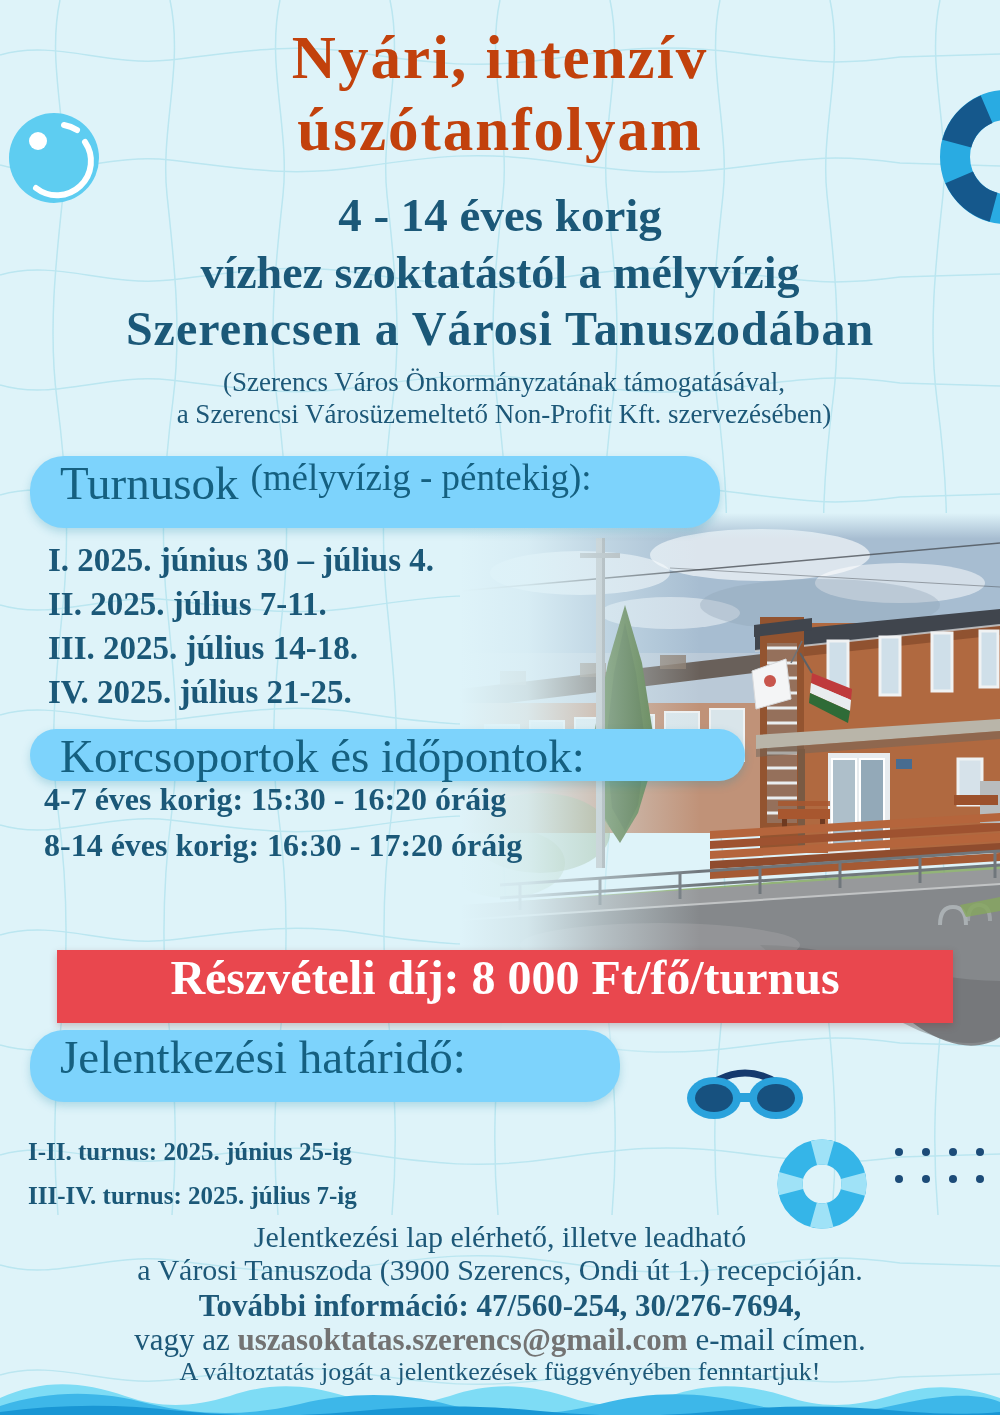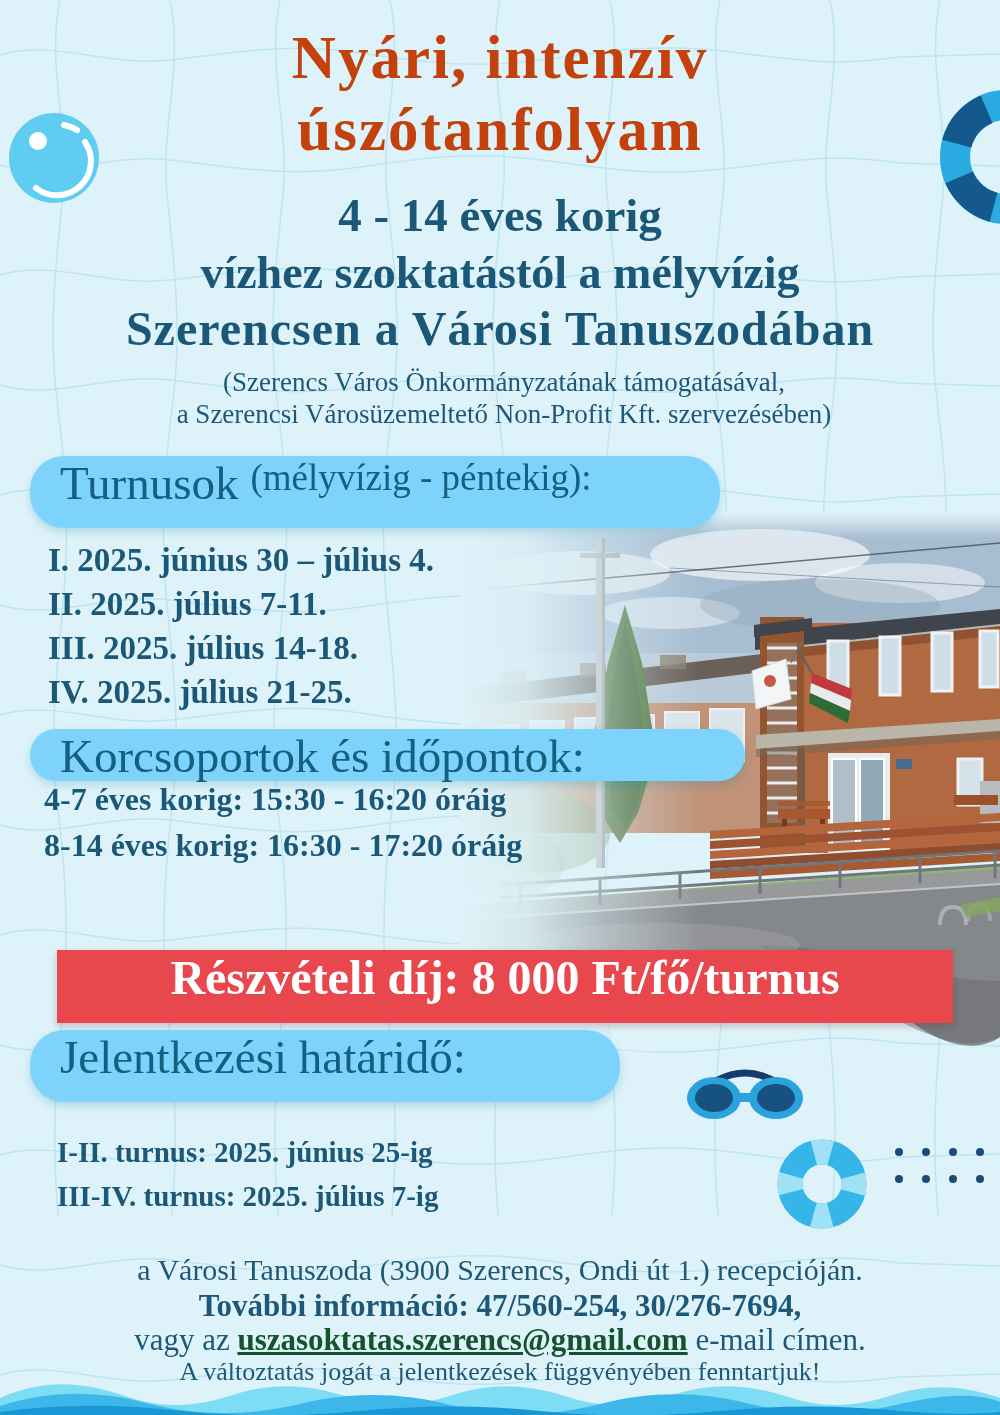--- a/index.html
+++ b/index.html
@@ -32,36 +32,36 @@
     white-space:nowrap;
   }
   .banner-turnusok{left:30px;top:456px;width:690px;height:72px;font-size:47px;}
   .banner-turnusok .note{font-size:37px;margin-left:12px;}
   .banner-korcsoportok{left:30px;top:729px;width:715px;height:52px;font-size:47px;}
   .banner-hatarido{left:30px;top:1030px;width:590px;height:72px;font-size:47px;}
   
   .list{position:absolute;font-weight:bold;color:#1b5878;white-space:nowrap;}
   .list-turnus{left:48px;top:538px;font-size:33px;line-height:44px;}
   .list-age{left:44px;top:776px;font-size:32px;line-height:46px;}
-  .list-deadline{left:57px;top:1130px;font-size:29px;line-height:44px;}
+  .list-deadline{left:28px;top:1130px;font-size:25px;line-height:44px;}
   
   .fee-banner{
     position:absolute;left:57px;top:916px;width:896px;height:73px;background:#e9474e;
     color:#ffffff;display:flex;align-items:flex-start;justify-content:center;
     font-size:48px;font-weight:bold;white-space:nowrap;
     box-shadow:0 3px 7px rgba(120,30,30,.25);
     margin-top:34px;
   }
   
   .fline{position:absolute;left:0;right:0;text-align:center;color:#1d5878;white-space:nowrap;}
   .f1{top:1220px;font-size:30px;}
   .f2{top:1253px;font-size:30px;}
   .f3{top:1288px;font-size:31px;font-weight:bold;}
   .f4{top:1322px;font-size:31px;}
-  .f4 .email{font-weight:bold;color:#14532d;text-decoration:underline;}
+  .f4 .email{font-weight:bold;color:#737373;}
   .f5{top:1357px;font-size:26px;}
   
   .photo{position:absolute;left:460px;top:513px;width:540px;height:547px;}
   .photo-fade-left{
     position:absolute;left:460px;top:513px;width:240px;height:547px;pointer-events:none;
     background:linear-gradient(90deg,#def3f9 0%,rgba(222,243,249,.88) 28%,rgba(222,243,249,.45) 60%,rgba(222,243,249,0) 100%);
   }
   .photo-fade-top{
     position:absolute;left:460px;top:513px;width:540px;height:26px;pointer-events:none;
     background:linear-gradient(180deg,#def3f9 0%,rgba(222,243,249,0) 100%);
@@ -311,20 +311,21 @@
         <circle cx="36" cy="9" r="4"></circle>
         <circle cx="63" cy="9" r="4"></circle>
         <circle cx="90" cy="9" r="4"></circle>
       <circle cx="9" cy="36" r="4"></circle>
         <circle cx="36" cy="36" r="4"></circle>
         <circle cx="63" cy="36" r="4"></circle>
         <circle cx="90" cy="36" r="4"></circle>
     </svg>
   </div>
 
+  <div class="fline f1">Jelentkezési lap elérhető, illetve leadható</div>
   <div class="fline f2">a Városi Tanuszoda (3900 Szerencs, Ondi út 1.) recepcióján.</div>
   <div class="fline f3">További információ: 47/560-254, 30/276-7694,</div>
   <div class="fline f4">
     <span>vagy az </span><span class="email">uszasoktatas.szerencs@gmail.com</span><span> e-mail címen.</span>
   </div>
   <div class="fline f5">A változtatás jogát a jelentkezések függvényében fenntartjuk!</div>
 
   <svg class="waves" viewBox="0 0 1000 47">
     <path d="M0,30 C40,12 80,12 125,28 C160,40 190,40 230,28 C265,16 300,14 345,28 C380,40 410,40 450,28 C485,16 520,14 565,28 C600,40 630,40 670,28 C705,16 740,14 785,28 C820,40 850,40 890,28 C925,16 960,16 1000,30 L1000,47 L0,47 Z" fill="#7edcf5"></path>
     <path d="M0,38 C50,22 100,22 150,36 C200,48 250,48 300,36 C350,24 400,24 450,37 C500,49 550,49 600,36 C650,23 700,23 750,36 C800,48 850,48 900,36 C950,25 980,26 1000,34 L1000,47 L0,47 Z" fill="#3db7e9"></path>

